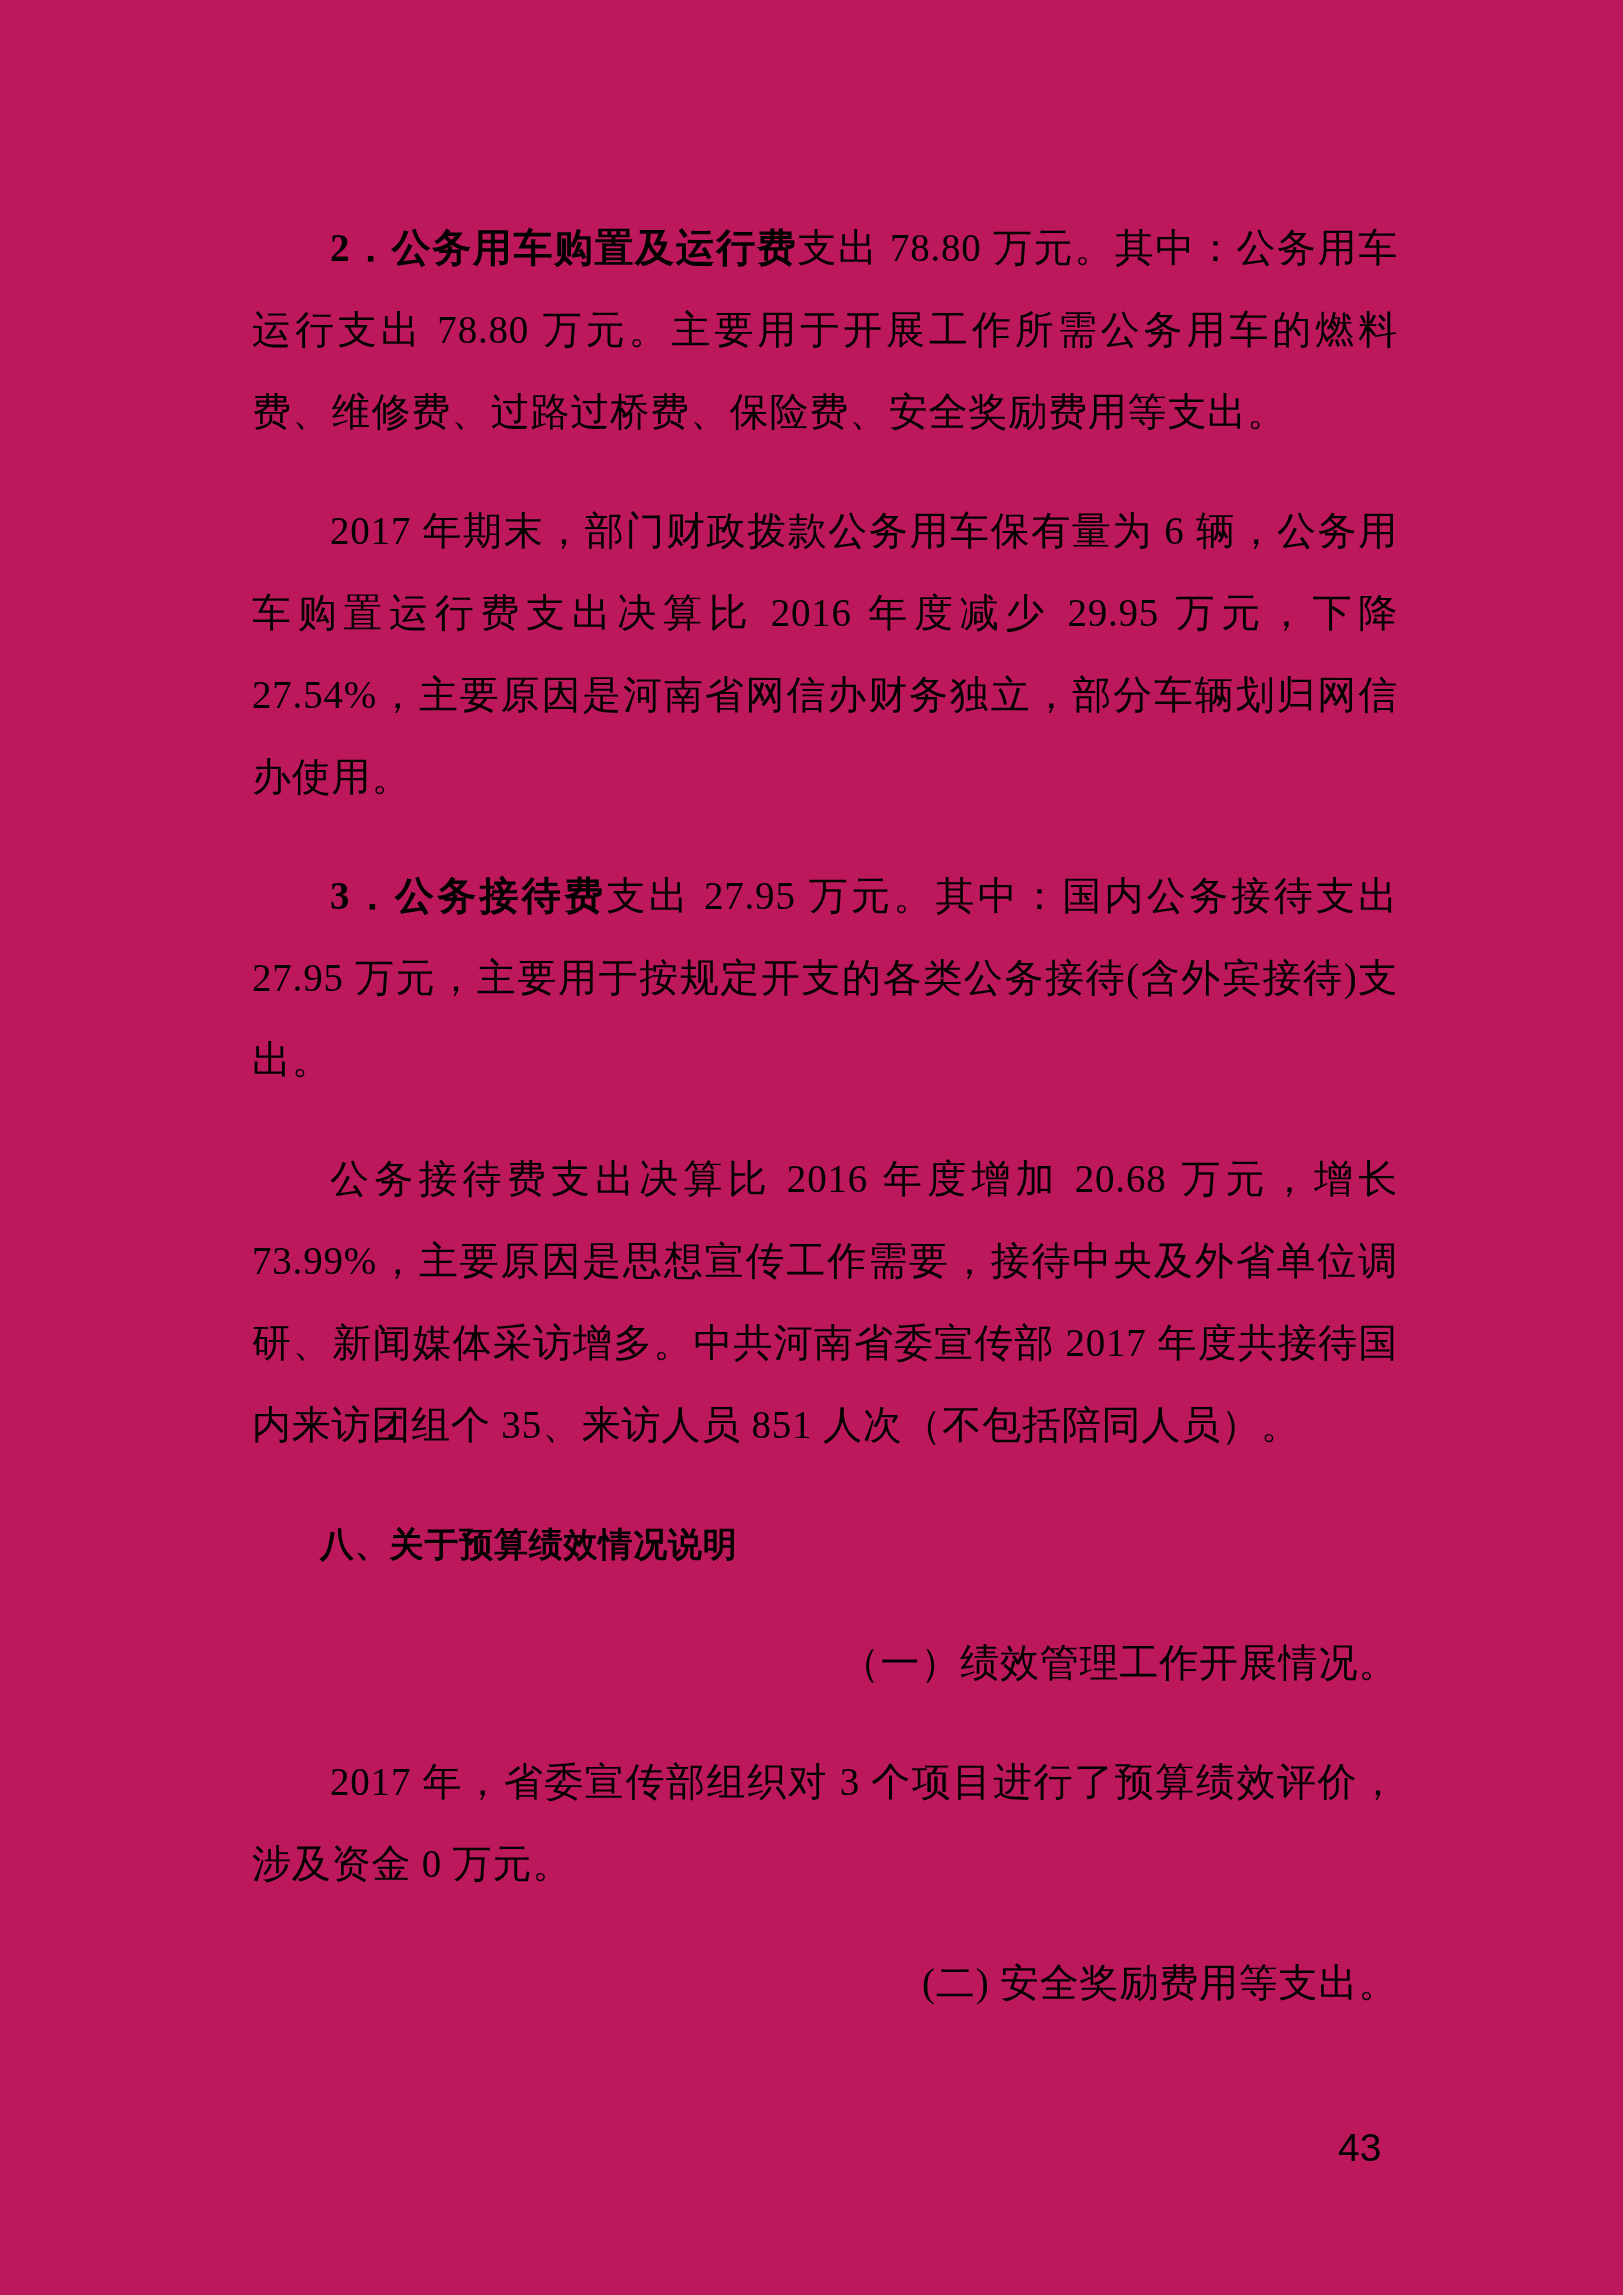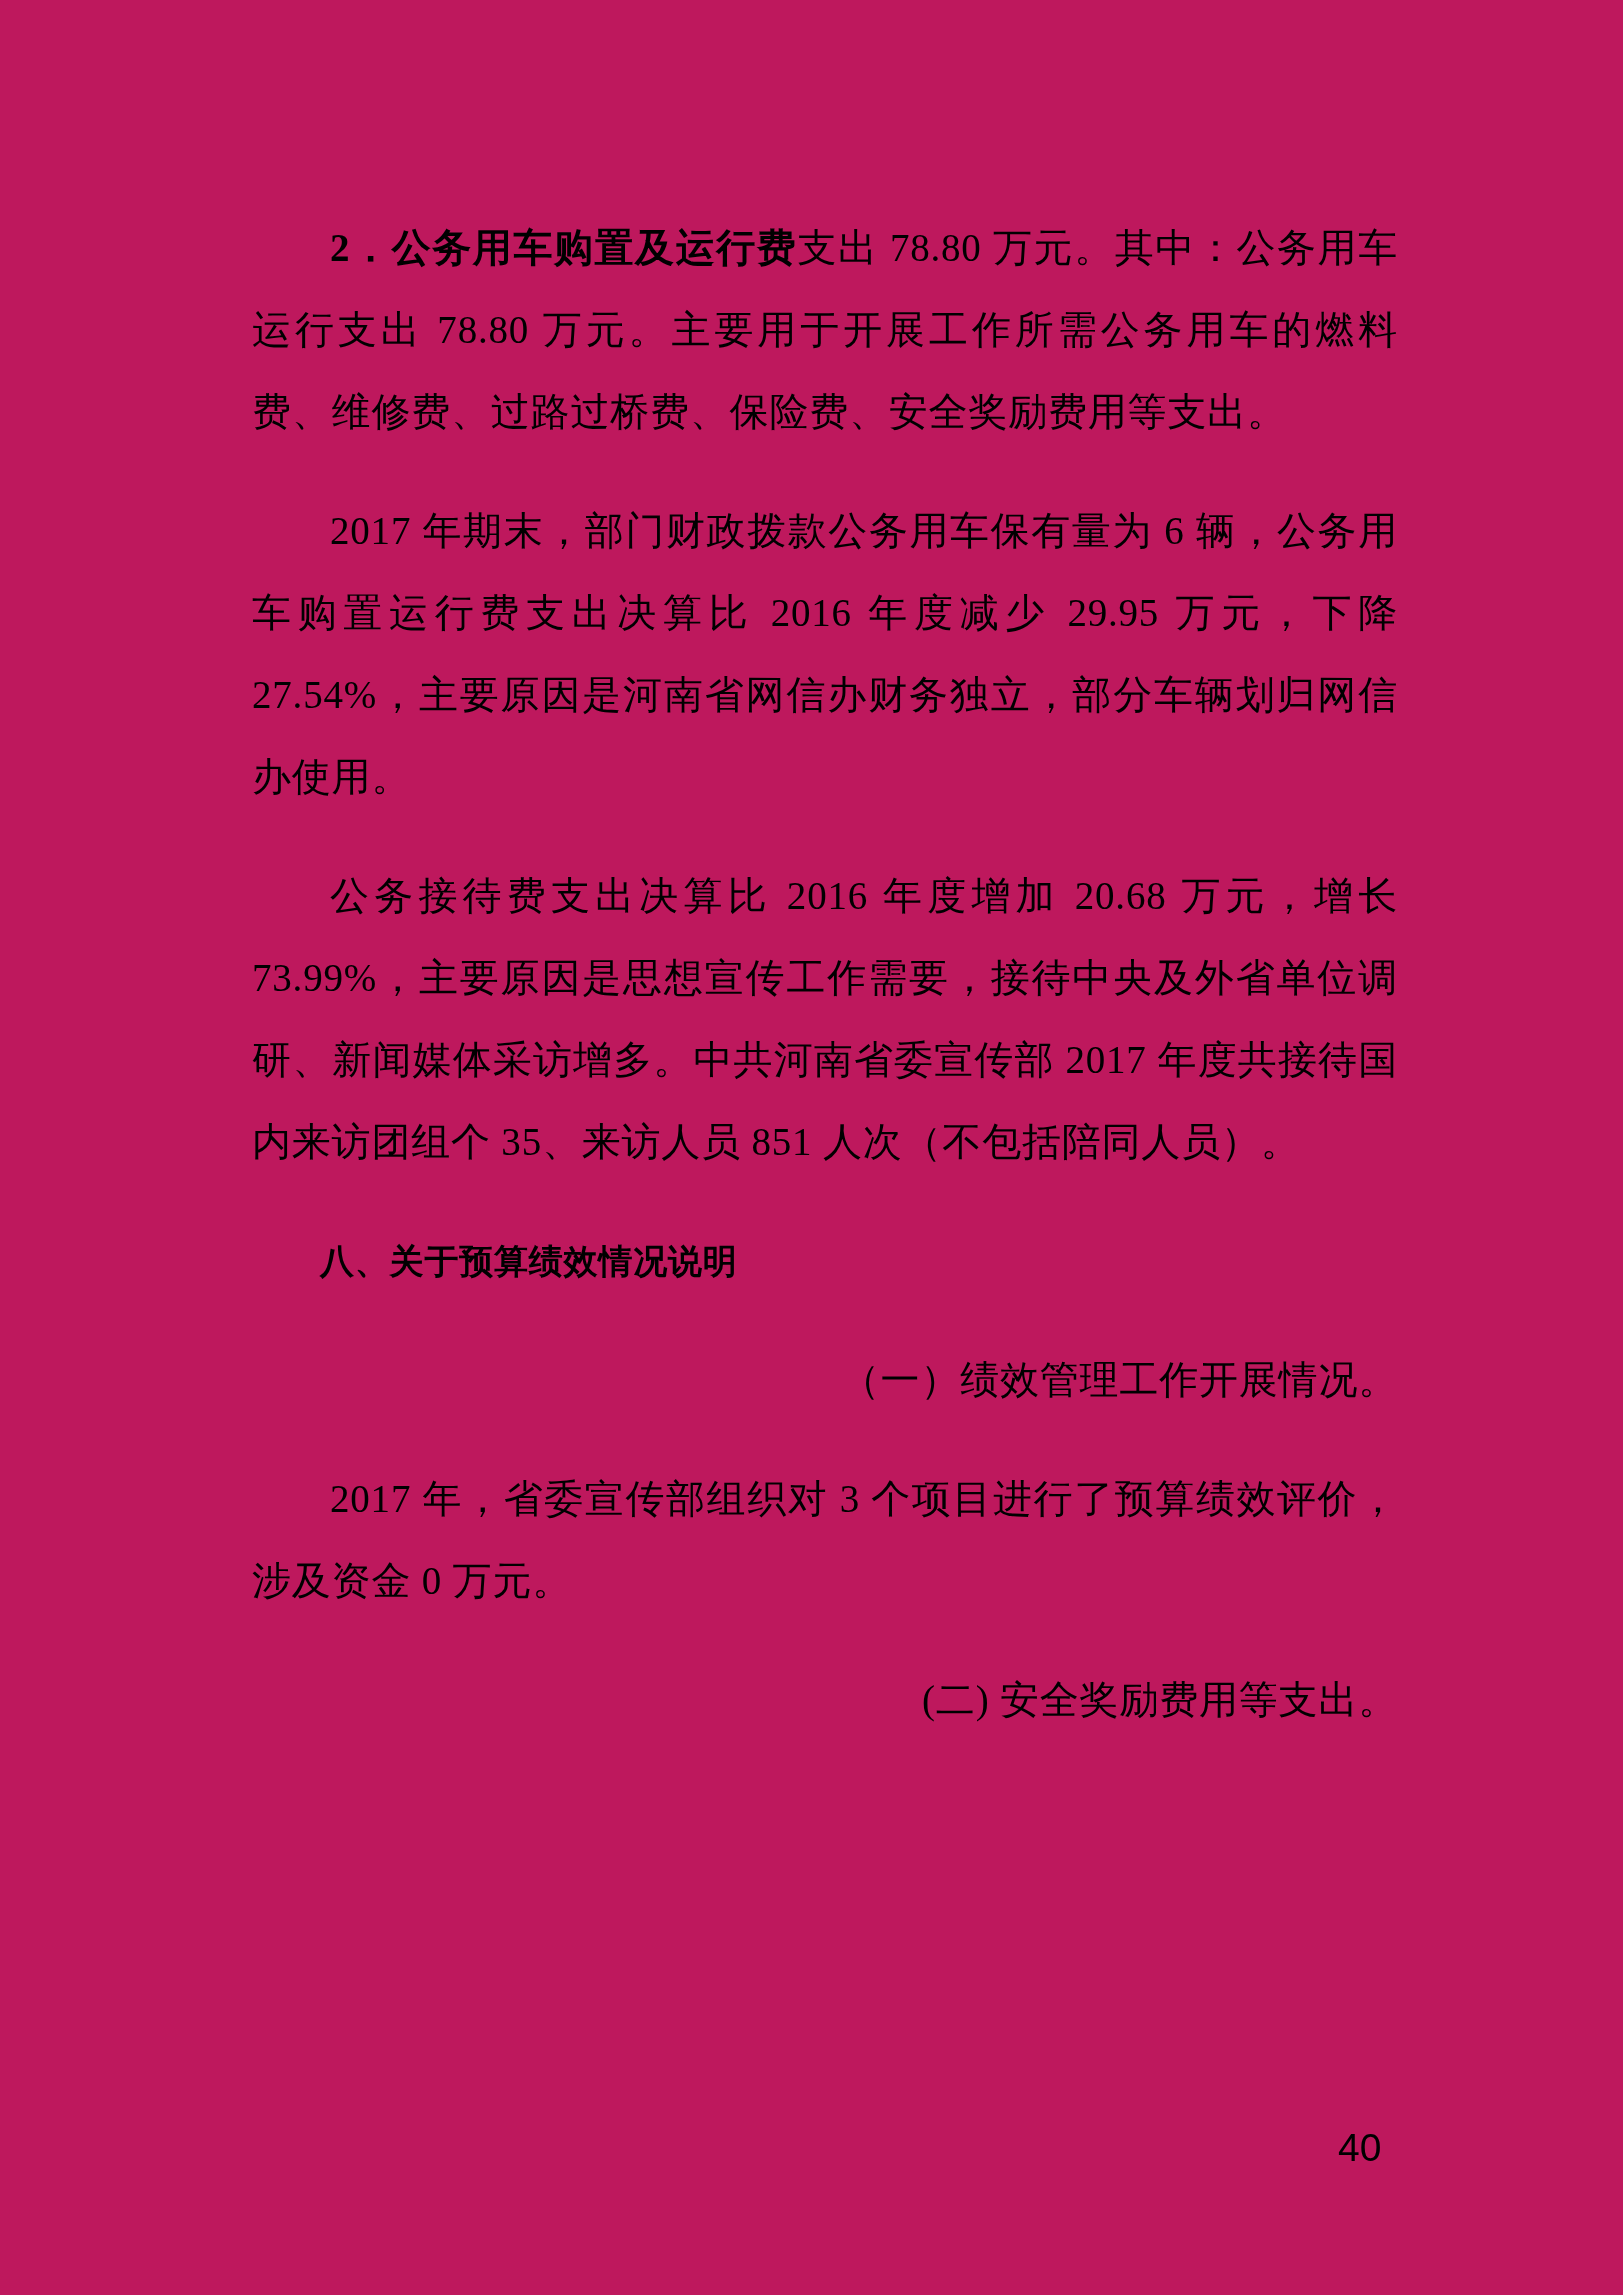--- a/index.html
+++ b/index.html
@@ -64,28 +64,29 @@
 </head>
 <body>
 
 <div class="page">
   <div class="content">
 
     <p class="para"><span class="lead-bold">2．公务用车购置及运行费</span><span>支出 78.80 万元。其中：公务用车运行支出 78.80 万元。主要用于开展工作所需公务用车的燃料费、维修费、过路过桥费、保险费、安全奖励费用等支出。</span></p>
 
     <p class="para"><span>2017 年期末，部门财政拨款公务用车保有量为 6 辆，公务用车购置运行费支出决算比 2016 年度减少 29.95 万元，下降 27.54%，主要原因是河南省网信办财务独立，部分车辆划归网信办使用。</span></p>
 
+    <p class="para"><span class="lead-bold">3．公务接待费</span><span>支出 27.95 万元。其中：国内公务接待支出 27.95 万元，主要用于按规定开支的各类公务接待(含外宾接待)支出。</span></p>
 
     <p class="para"><span>公务接待费支出决算比 2016 年度增加 20.68 万元，增长 73.99%，主要原因是思想宣传工作需要，接待中央及外省单位调研、新闻媒体采访增多。中共河南省委宣传部 2017 年度共接待国内来访团组个 35、来访人员 851 人次（不包括陪同人员）。</span></p>
 
     <h2 class="heading"><span>八、关于预算绩效情况说明</span></h2>
 
     <p class="kai"><span>（一）绩效管理工作开展情况。</span></p>
 
     <p class="para"><span>2017 年，省委宣传部组织对 3 个项目进行了预算绩效评价，涉及资金 0 万元。</span></p>
 
     <p class="kai"><span>(二) 安全奖励费用等支出。</span></p>
 
   </div>
 
-  <div class="page-number">40</div>
+  <div class="page-number">43</div>
 </div>
 
 
 </body></html>

